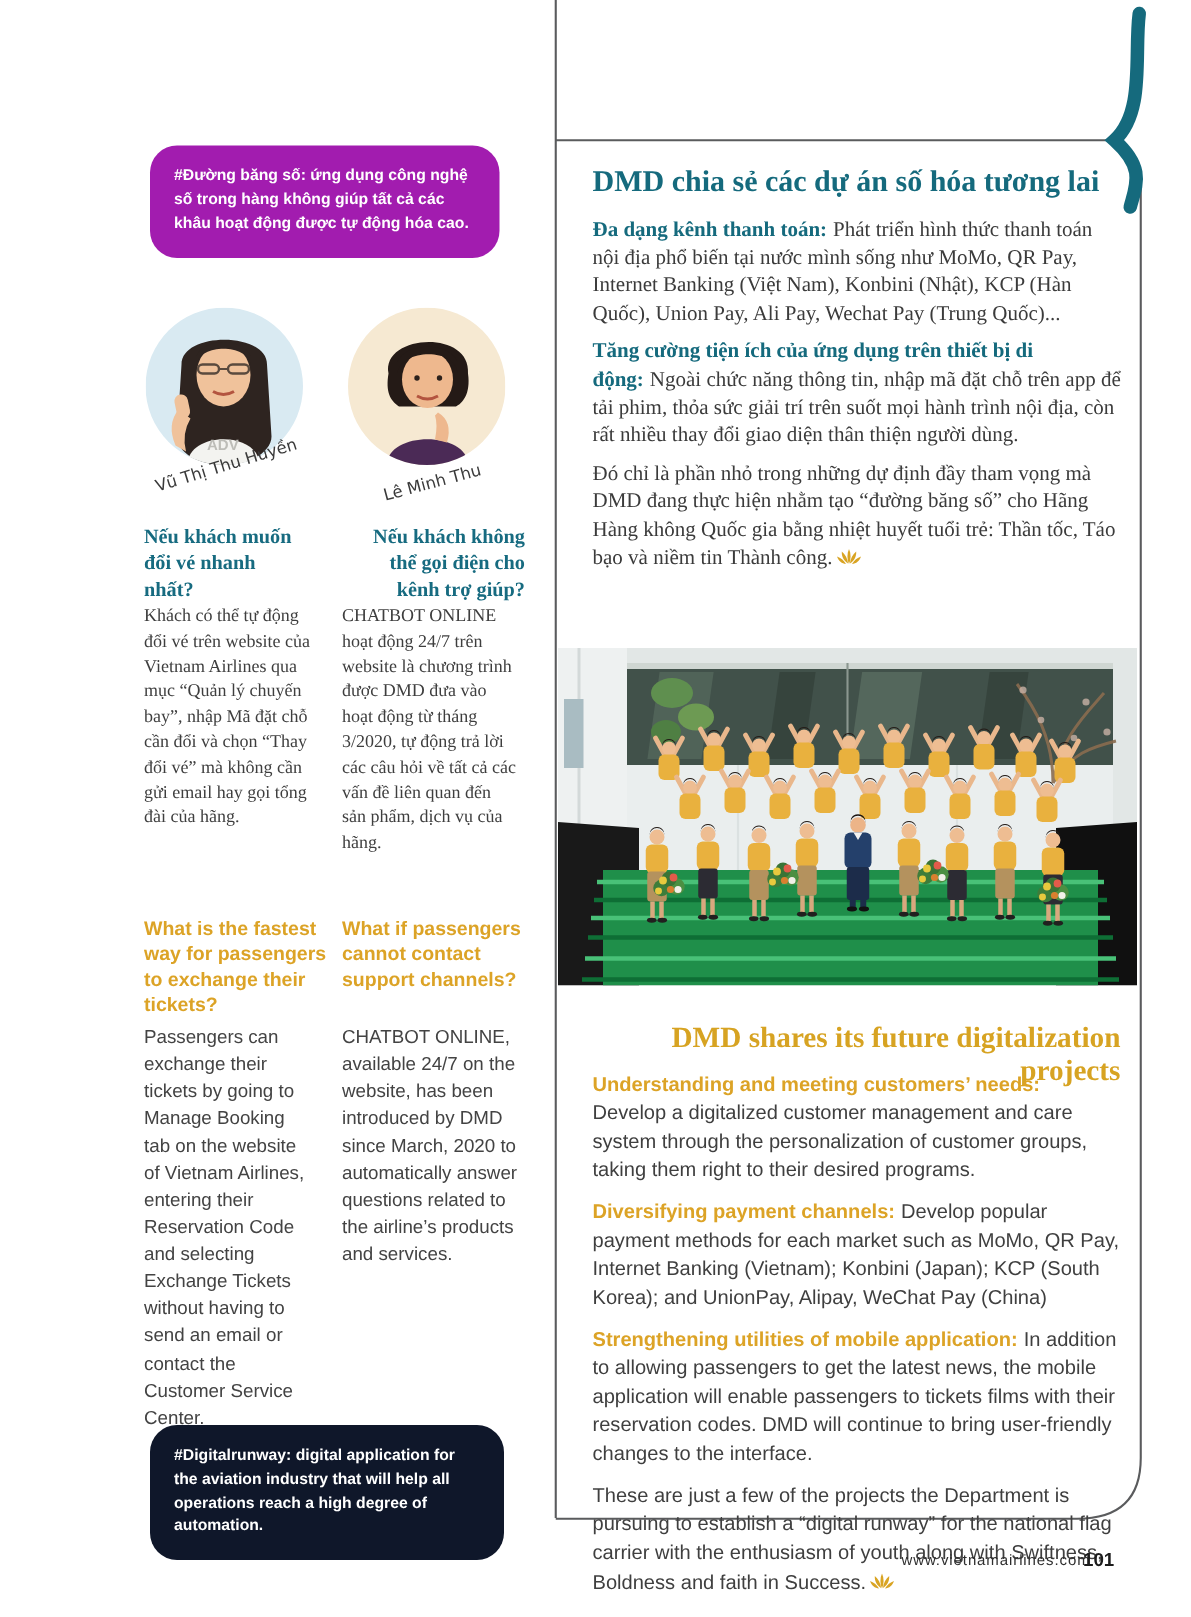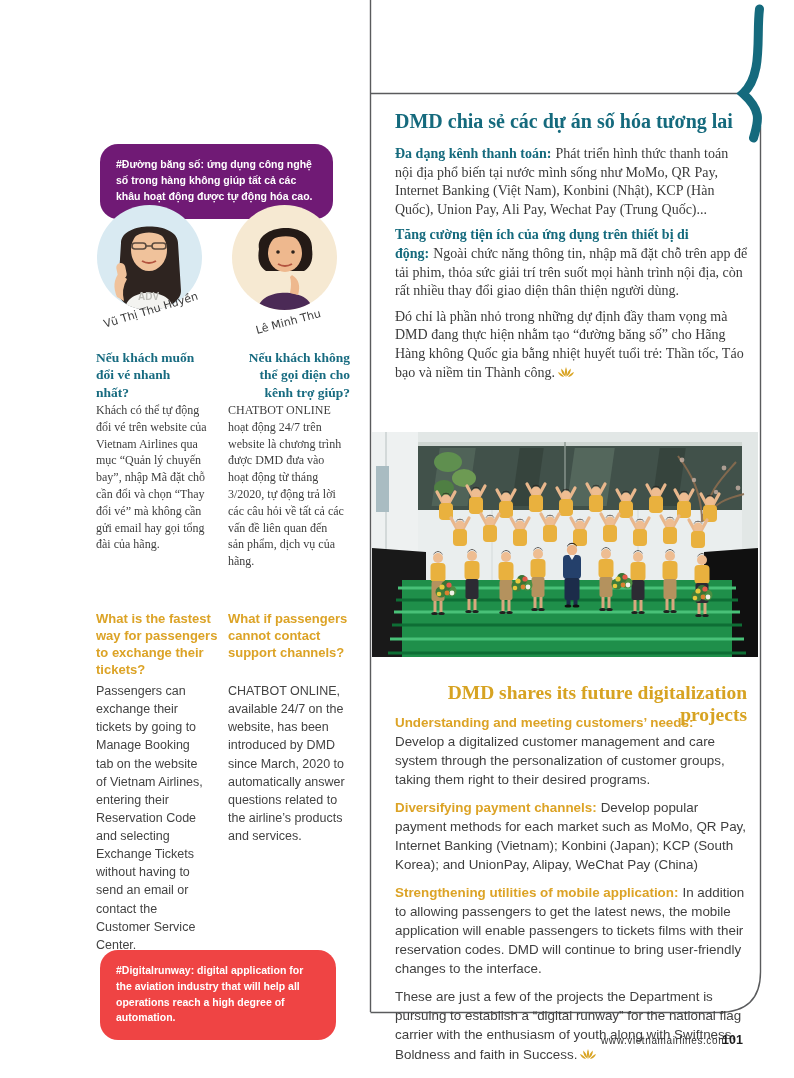--- a/index.html
+++ b/index.html
@@ -6,22 +6,22 @@
   #page{position:relative;width:794px;height:1078px;background:#ffffff;overflow:hidden;
         font-family:"Liberation Sans",sans-serif;color:#3b3b3b;}
   .abs{position:absolute;}
 
   
   #frame-svg{position:absolute;left:0;top:0;pointer-events:none;}
 
   
   .badge{border-radius:18px;color:#ffffff;font-weight:bold;font-size:10.5px;line-height:1.5;
          padding:13px 16px;box-sizing:border-box;}
-  .badge-teal{background:#701a75;margin-top:47px;}
-  .badge-gold{background:#ef4444;}
+  .badge-teal{background:#a21caf;}
+  .badge-gold{background:#0f172a;}
 
   .portrait{border-radius:50%;overflow:hidden;width:105px;height:105px;}
   .caption-name{font-size:11px;color:#3a3a3a;white-space:nowrap;
                 font-family:"DejaVu Sans",sans-serif;}
 
   .qa-q-vn{font-family:"Liberation Serif",serif;font-weight:bold;color:#176b80;
            font-size:13.5px;line-height:1.28;}
   .qa-a-vn{font-family:"Liberation Serif",serif;color:#3e3e3e;font-size:12px;line-height:1.4;}
   .qa-q-en{font-weight:bold;color:#dca326;font-size:13px;line-height:1.32;}
   .qa-a-en{color:#434343;font-size:12.5px;line-height:1.45;}

